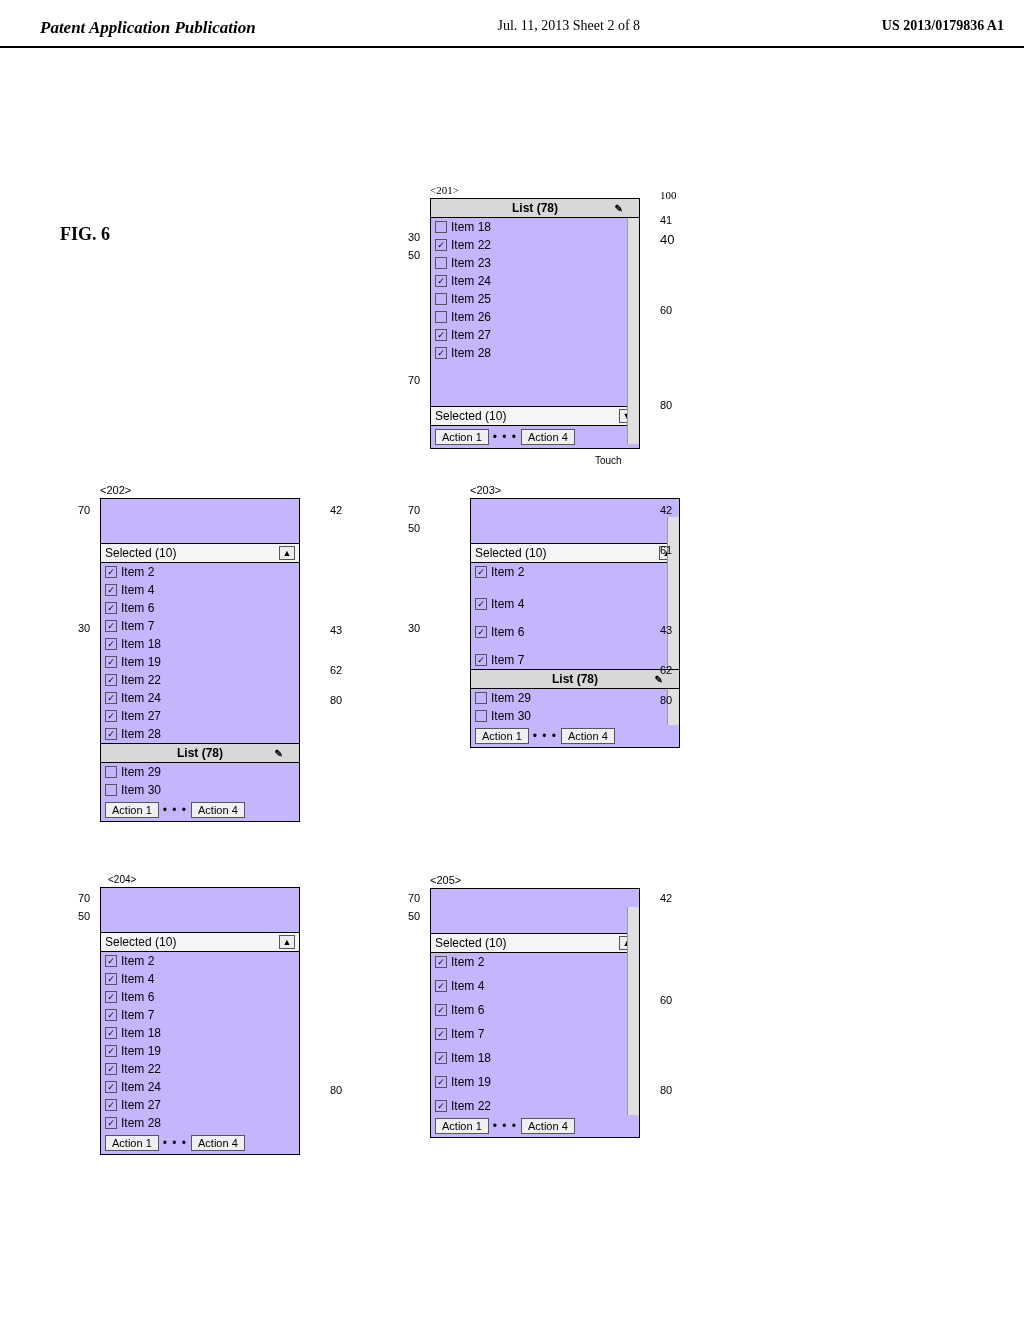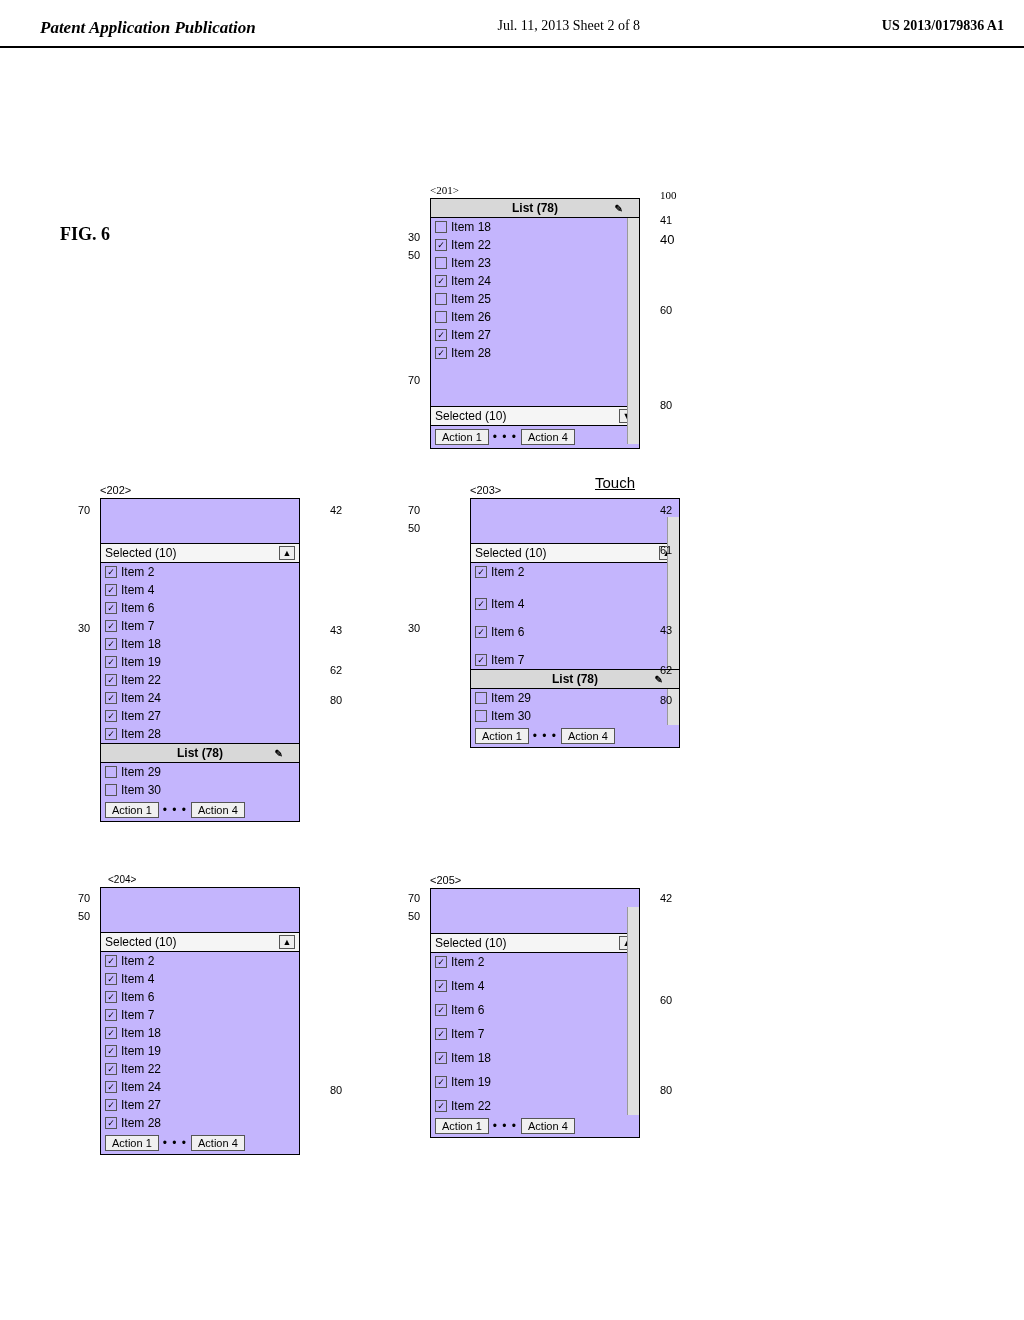--- a/index.html
+++ b/index.html
@@ -398,21 +398,21 @@
 
         <div class="action-bar">
           <button class="action-btn">Action 1</button>
           <span class="dots">• • •</span>
           <button class="action-btn">Action 4</button>
         </div>
       </div>
     </div>
   </div>
 
-  <div style="position:absolute;left:595px;top:420px;font-family:Arial,sans-serif;font-size:15px;text-decoration:underline;">Touch</div>
+  <div style="position:absolute;left:595px;top:401px;font-family:Arial,sans-serif;font-size:10px;">Touch</div>
 
   <div style="position:absolute;left:408px;top:450px;font-family:Arial,sans-serif;font-size:11px;">70</div>
   <div style="position:absolute;left:408px;top:468px;font-family:Arial,sans-serif;font-size:11px;">50</div>
   <div style="position:absolute;left:660px;top:450px;font-family:Arial,sans-serif;font-size:11px;">42</div>
   <div style="position:absolute;left:660px;top:490px;font-family:Arial,sans-serif;font-size:11px;">61</div>
   <div style="position:absolute;left:660px;top:570px;font-family:Arial,sans-serif;font-size:11px;">43</div>
   <div style="position:absolute;left:660px;top:610px;font-family:Arial,sans-serif;font-size:11px;">62</div>
   <div style="position:absolute;left:660px;top:640px;font-family:Arial,sans-serif;font-size:11px;">80</div>
   <div style="position:absolute;left:408px;top:568px;font-family:Arial,sans-serif;font-size:11px;">30</div>
 

